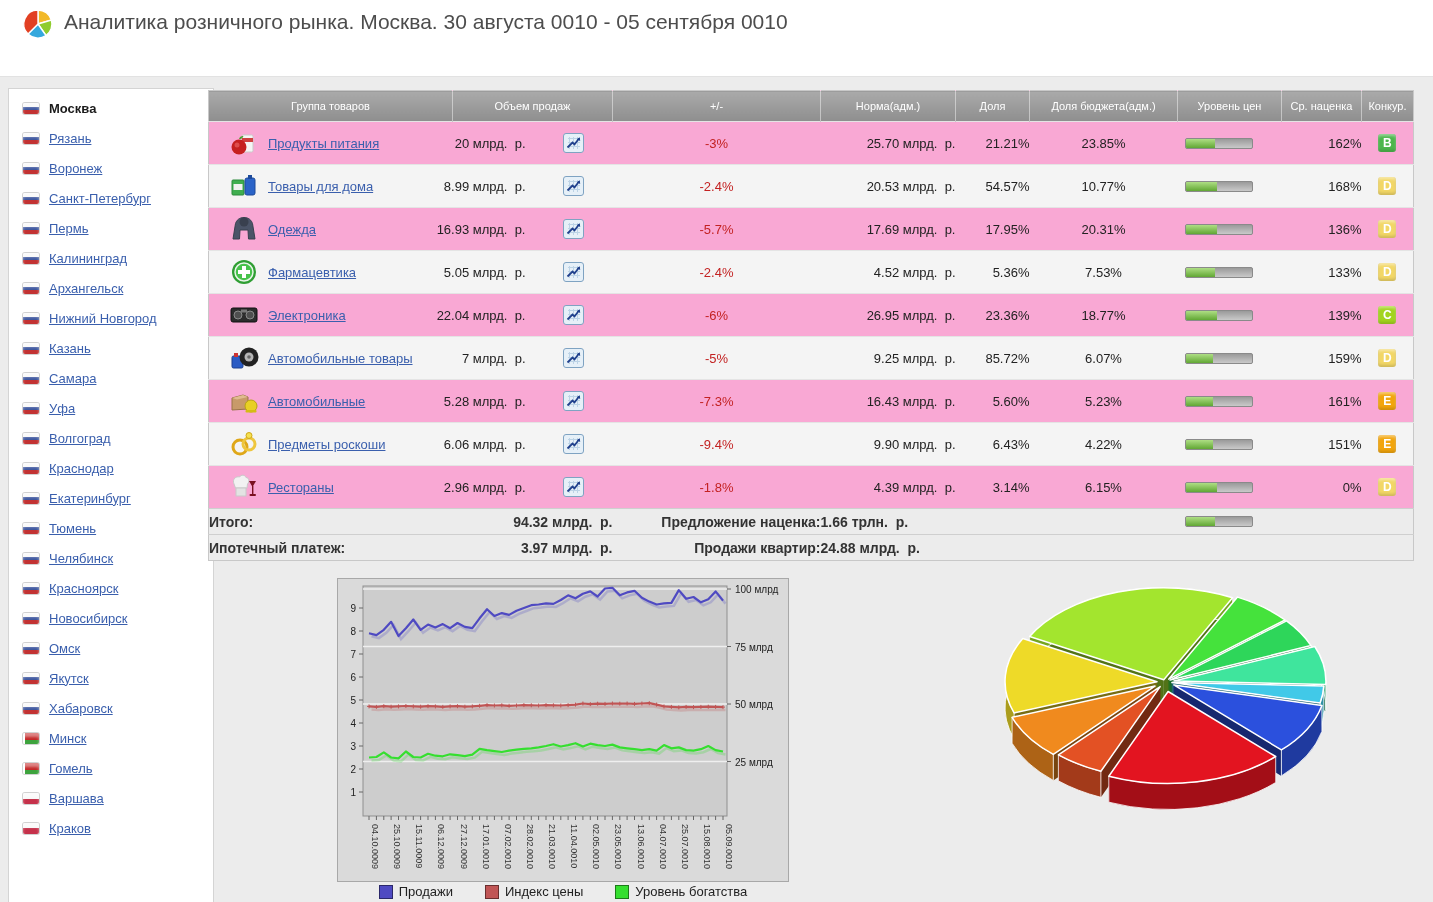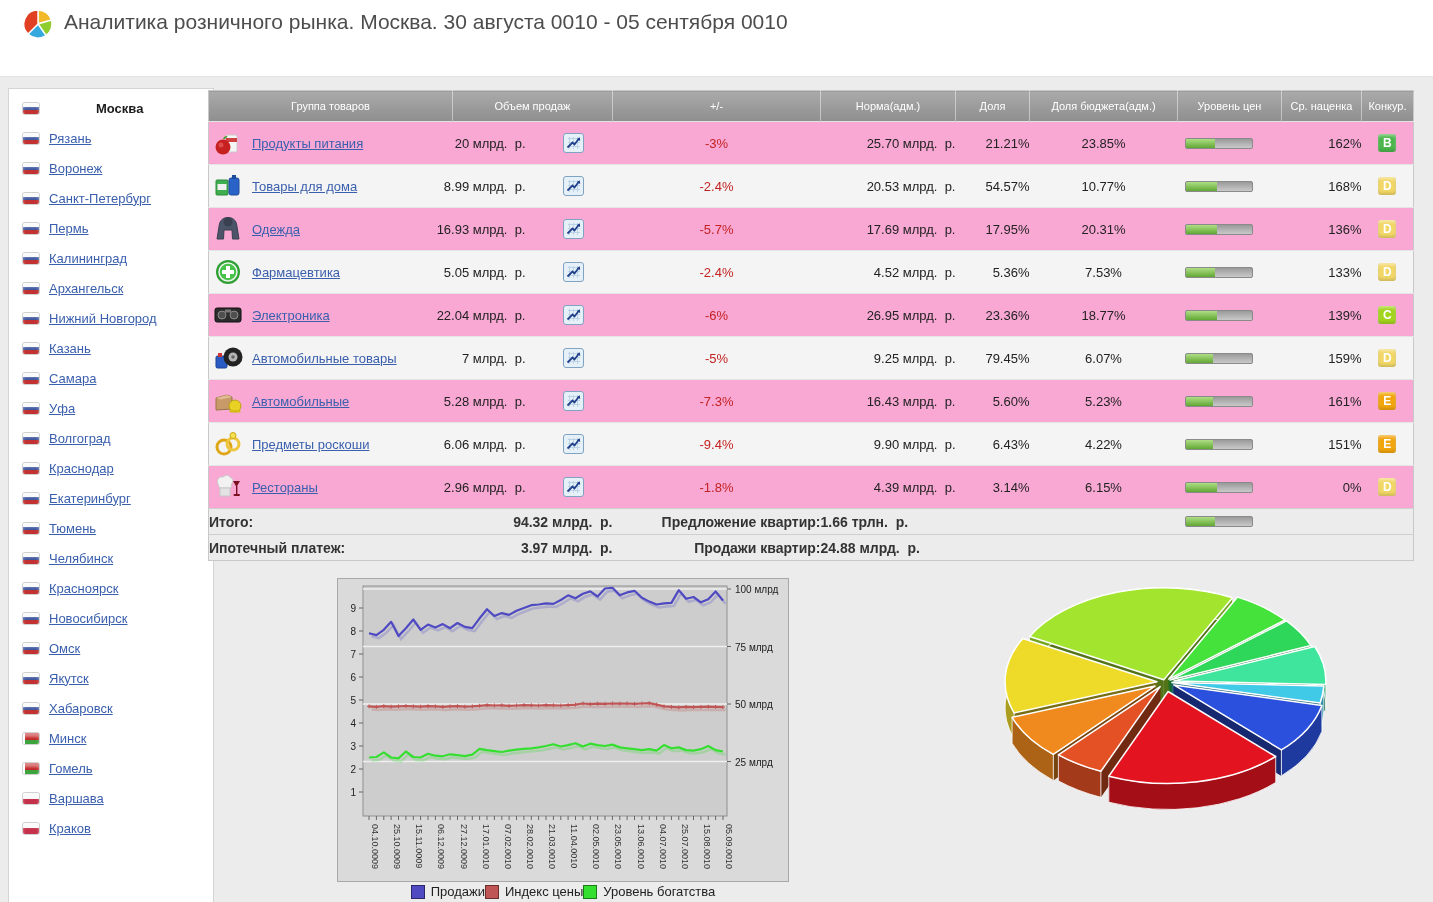--- a/index.html
+++ b/index.html
@@ -10,28 +10,28 @@
   .topbar .title{position:absolute;left:64px;top:10px;font-size:21px;color:#4d4d4d;}
   
   .sidebar{position:absolute;left:8px;top:88px;width:204px;bottom:-10px;background:#fff;border:1px solid #d4d4d4;}
   .sidebar ul{list-style:none;margin:0;padding:4px 0;}
   .sidebar li{height:30px;display:flex;align-items:center;padding-left:14px;gap:10px;}
   .flag{width:16px;height:11px;border-radius:2px;flex:none;box-shadow:0 0 0 1px rgba(0,0,0,.18), inset 0 4px 3px rgba(255,255,255,.45);}
   .flag.ru{background:linear-gradient(#f7f7f7 0 34%,#3d569e 34% 67%,#c23232 67% 100%);}
   .flag.by{background:linear-gradient(90deg,#fff 0 2px,transparent 2px),linear-gradient(#c32525 0 66%,#3da33d 66% 100%);}
   .flag.pl{background:linear-gradient(#f8f8f8 0 50%,#c5314a 50% 100%);}
   .city-link{color:#3a5fad;font-size:13px;text-decoration:underline;cursor:pointer;}
-  li.current .city-link{color:#1b1b1b;font-weight:bold;text-decoration:none;cursor:default;margin-left:47px;}
+  li.current .city-link{color:#1b1b1b;font-weight:bold;text-decoration:none;cursor:default;}
   
   .maintable{position:absolute;left:208px;top:90px;width:1205px;border-collapse:collapse;table-layout:fixed;background:#f9a8d4;border:1px solid #c8c8c8;font-size:13px;color:#222;}
   .maintable thead th{background:linear-gradient(#aaa,#8e8e8e);color:#fff;font-weight:normal;font-size:11px;height:28px;border-left:1px solid rgba(255,255,255,.45);text-align:center;}
   .maintable thead th:first-child{border-left:none;}
   .maintable tbody td{height:42px;border-top:1px solid #e4e4e4;padding:0;}
   .maintable tbody tr:nth-child(even){background:#f4f4f4;}
-  .cat-wrap{display:flex;align-items:center;gap:9px;padding-left:4px;}
+  .cat-wrap{display:flex;align-items:center;gap:9px;padding-left:4px;margin-left:16px;}
   .cat-icon{width:30px;height:30px;flex:none;}
   .cat-link{color:#3a5fad;font-size:13px;text-decoration:underline;cursor:pointer;}
   .vol-wrap{display:flex;align-items:center;justify-content:flex-end;gap:8px;padding-right:58px;white-space:pre;}
   .chart-btn{width:21px;height:20px;padding:0;border:none;background:none;cursor:pointer;line-height:0;}
   .c-chg{text-align:center;color:#c32222;}
   .c-norm{text-align:right;padding-right:6px;white-space:pre;}
   .c-share{text-align:right;padding-right:14px;}
   .c-budget{text-align:center;padding-right:72px;}
   .bar{display:block;width:66px;height:9px;margin-left:7px;background:linear-gradient(#9a9a9a,#c9c9c9);border:1px solid #8a8a8a;border-radius:2px;overflow:hidden;}
   .bar-fill{display:block;height:100%;background:linear-gradient(#aede84,#61a734);}
@@ -39,21 +39,21 @@
   .c-rank{text-align:center;}
   .rank-badge{display:inline-block;width:18px;height:18px;line-height:18px;border-radius:3px;color:#fff;font-weight:bold;font-size:12px;text-align:center;box-shadow:inset 0 -2px 3px rgba(0,0,0,.15),inset 0 2px 3px rgba(255,255,255,.45);}
   .maintable tfoot tr{background:#ececec;}
   .maintable tfoot td{height:25px;border-top:1px solid #cfcfcf;font-weight:bold;font-size:14px;color:#333;padding:0;}
   .f-label{padding-left:44px;}
   .f-vol{text-align:right;padding-right:86px;white-space:pre;}
   .f-rlabel{text-align:right;padding-right:6px;}
   .f-value{text-align:left;padding-left:25px;white-space:pre;}
   
   .linechart-box{position:absolute;left:337px;top:578px;width:452px;height:380px;}
-  .legend{position:absolute;left:337px;top:884px;width:452px;display:flex;justify-content:center;align-items:center;gap:0;font-size:13px;color:#222;}
+  .legend{position:absolute;left:337px;top:884px;width:452px;display:flex;justify-content:center;align-items:center;gap:32px;font-size:13px;color:#222;}
   .legend .item{display:flex;align-items:center;}
   .legend .sw{width:12px;height:12px;border:1px solid rgba(0,0,0,.45);margin-right:6px;}
   .piechart-box{position:absolute;left:1000px;top:582px;}
 </style>
 </head>
 <body>
 
 <div class="topbar">
   <svg class="logo" viewBox="0 0 32 32">
     <path d="M16 16 L16 2 A14 14 0 0 1 29.4 12 Z" fill="#f2b929" stroke="#fff" stroke-width="1.4"></path>
@@ -400,21 +400,21 @@
           <rect x="0.5" y="0.5" width="20" height="19" rx="2.5" fill="#e6f0f8" stroke="#7fa3c2"></rect>
           <path d="M5 5.5H17M5 9.5H17M5 13.5H17M6.5 4V16M10.5 4V16M14.5 4V16" stroke="#bcd3e6" stroke-width="1"></path>
           <path d="M4.5 14.5 L9.5 9.5 L11.5 11.5 L16 5.5" fill="none" stroke="#20408c" stroke-width="1.8"></path>
           <path d="M16.8 4.2 L17.2 8 L13.8 6.2 Z" fill="#20408c"></path>
         </svg>
       </button>
     </div>
         </td>
     <td class="c-chg">-5%</td>
     <td class="c-norm">9.25 млрд.  р.</td>
-    <td class="c-share">79.45%</td>
+    <td class="c-share">85.72%</td>
     <td class="c-budget">6.07%</td>
     <td>
           <span class="bar">
             <span class="bar-fill" style="width: 42%;"></span>
           </span>
         </td>
     <td class="c-markup">159%</td>
     <td class="c-rank"><span class="rank-badge" style="background: rgb(242, 215, 102);">D</span></td>
   </tr>
       <tr>
@@ -526,21 +526,21 @@
           </span>
         </td>
     <td class="c-markup">0%</td>
     <td class="c-rank"><span class="rank-badge" style="background: rgb(242, 215, 102);">D</span></td>
   </tr>
     </tbody>
   <tfoot>
     <tr>
       <td class="f-label">Итого:</td>
       <td class="f-vol">94.32 млрд.  р.</td>
-      <td class="f-rlabel">Предложение квартир:</td>
+      <td class="f-rlabel">Предложение наценка:</td>
       <td class="f-value" colspan="3">1.66 трлн.  р.</td>
       <td>
           <span class="bar">
             <span class="bar-fill" id="summary-bar" style="width: 45%;"></span>
           </span>
         </td>
       <td></td>
         <td></td>
     </tr>
     <tr>

